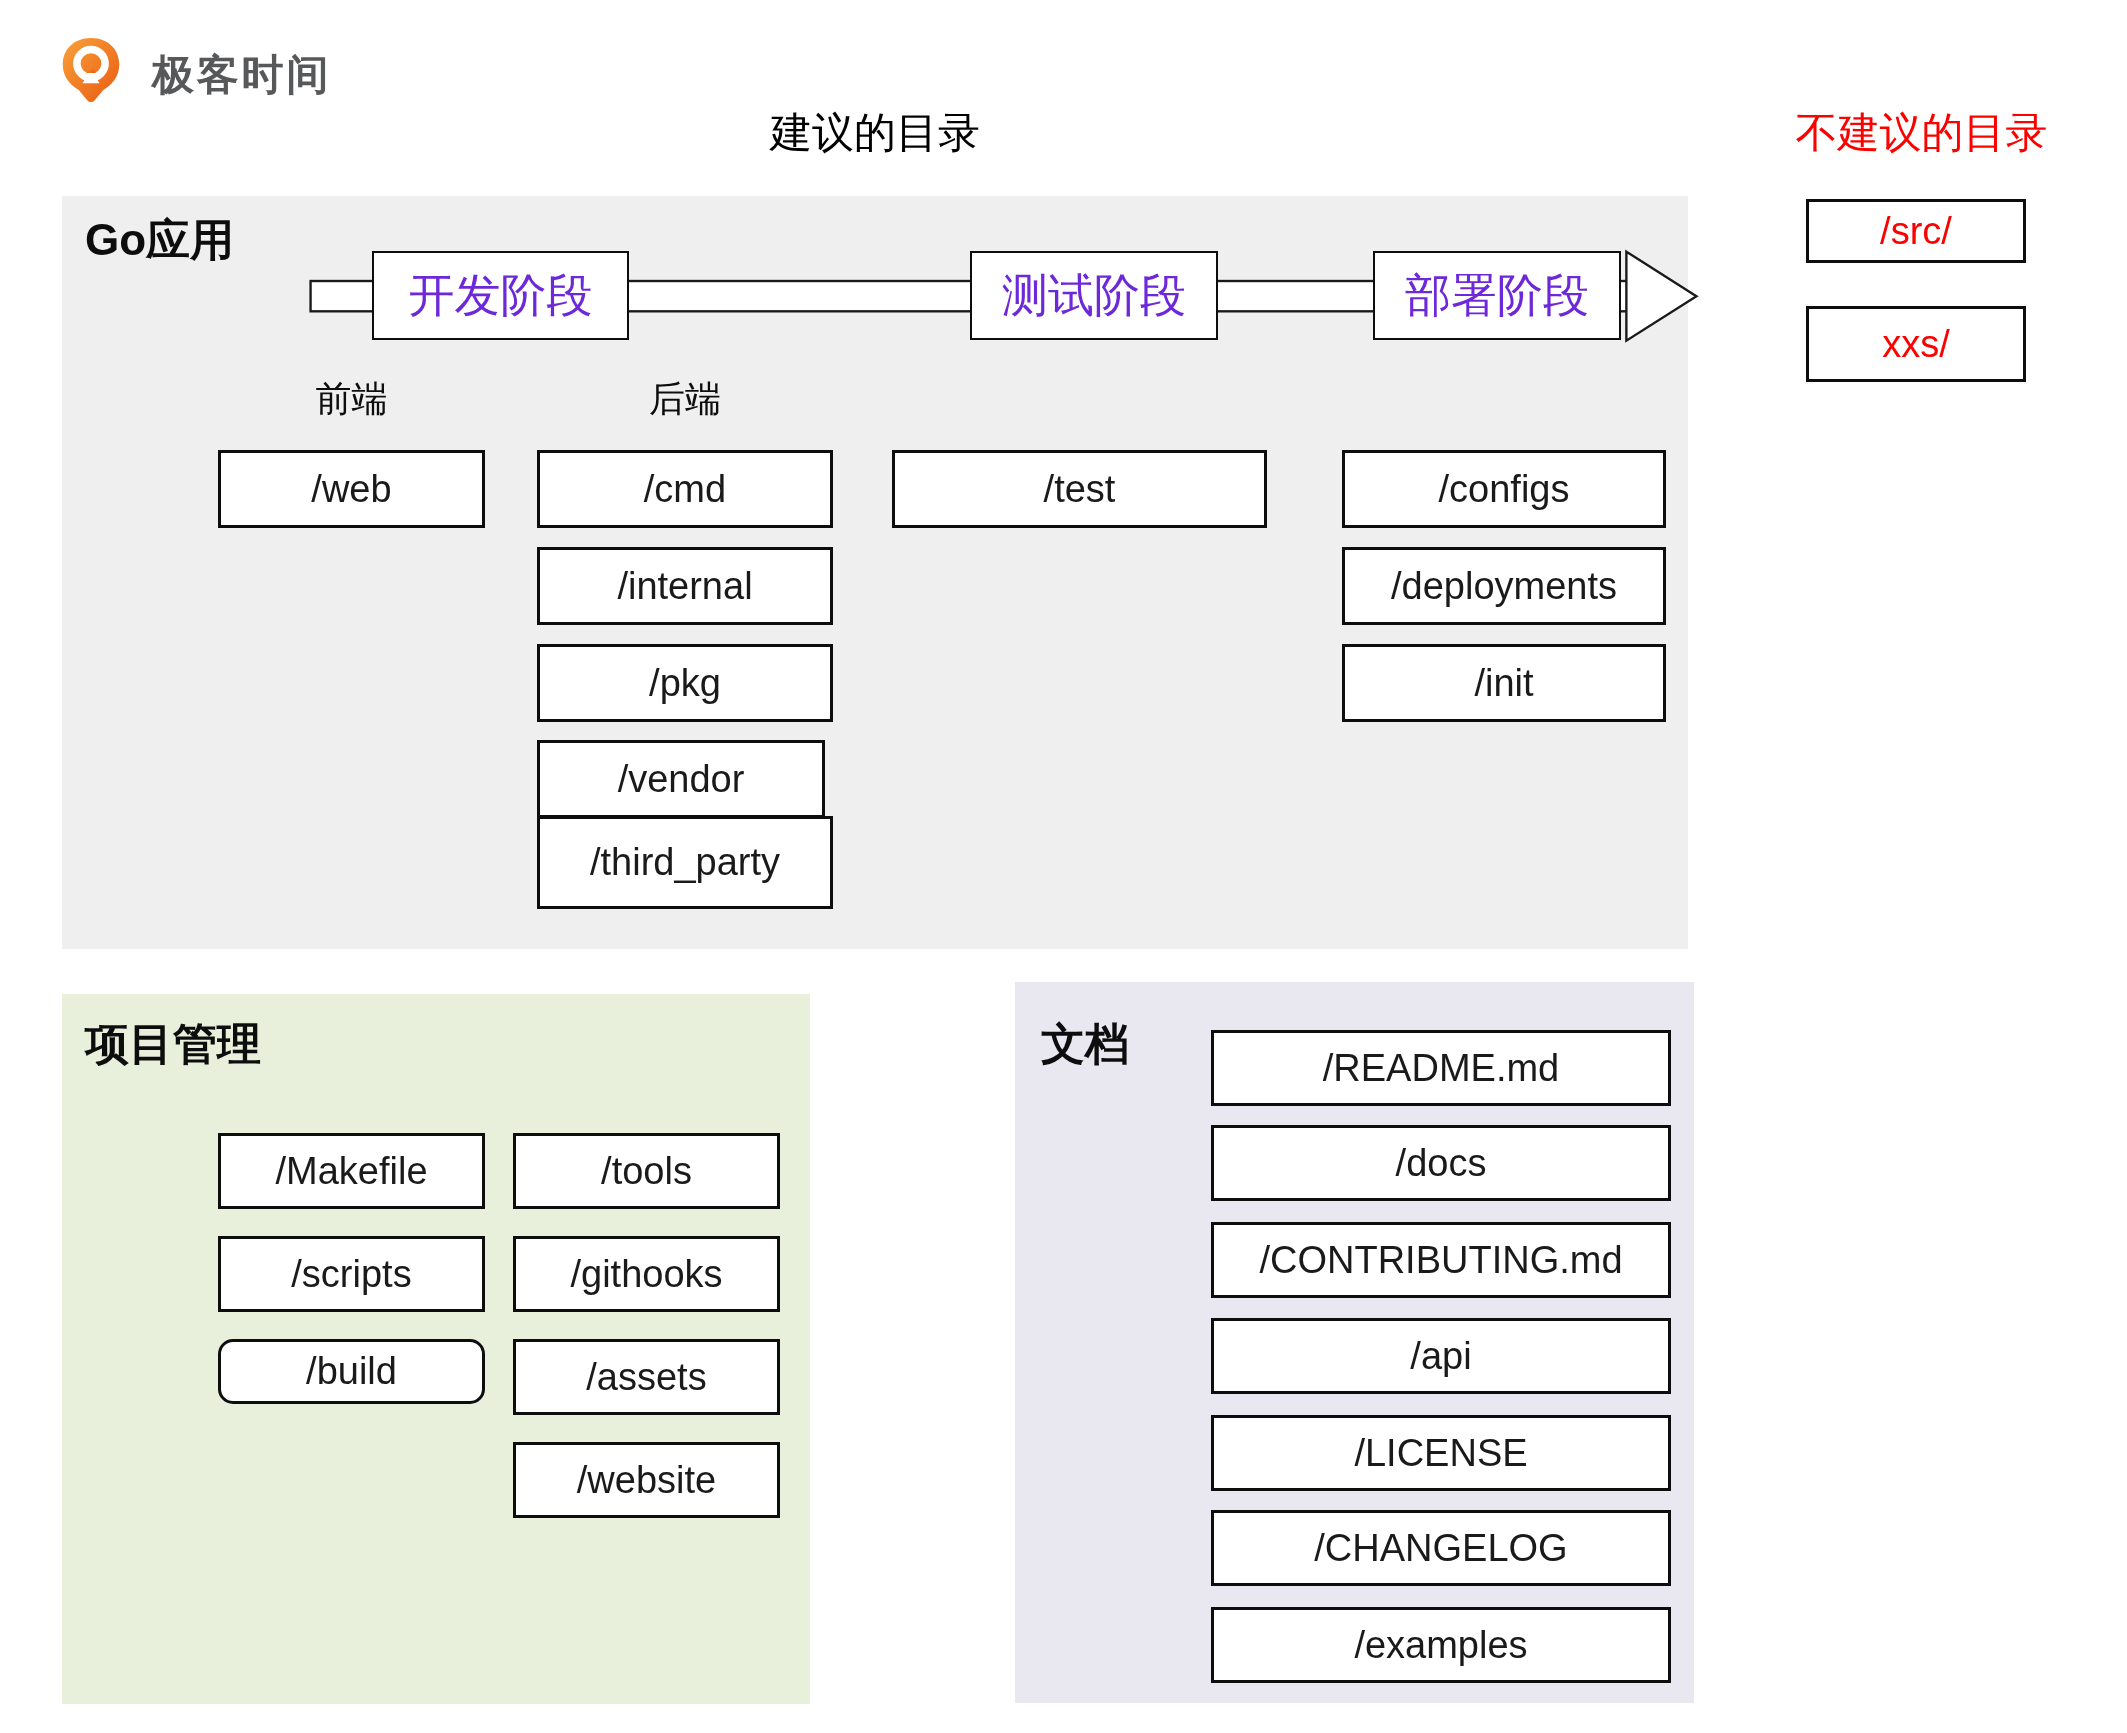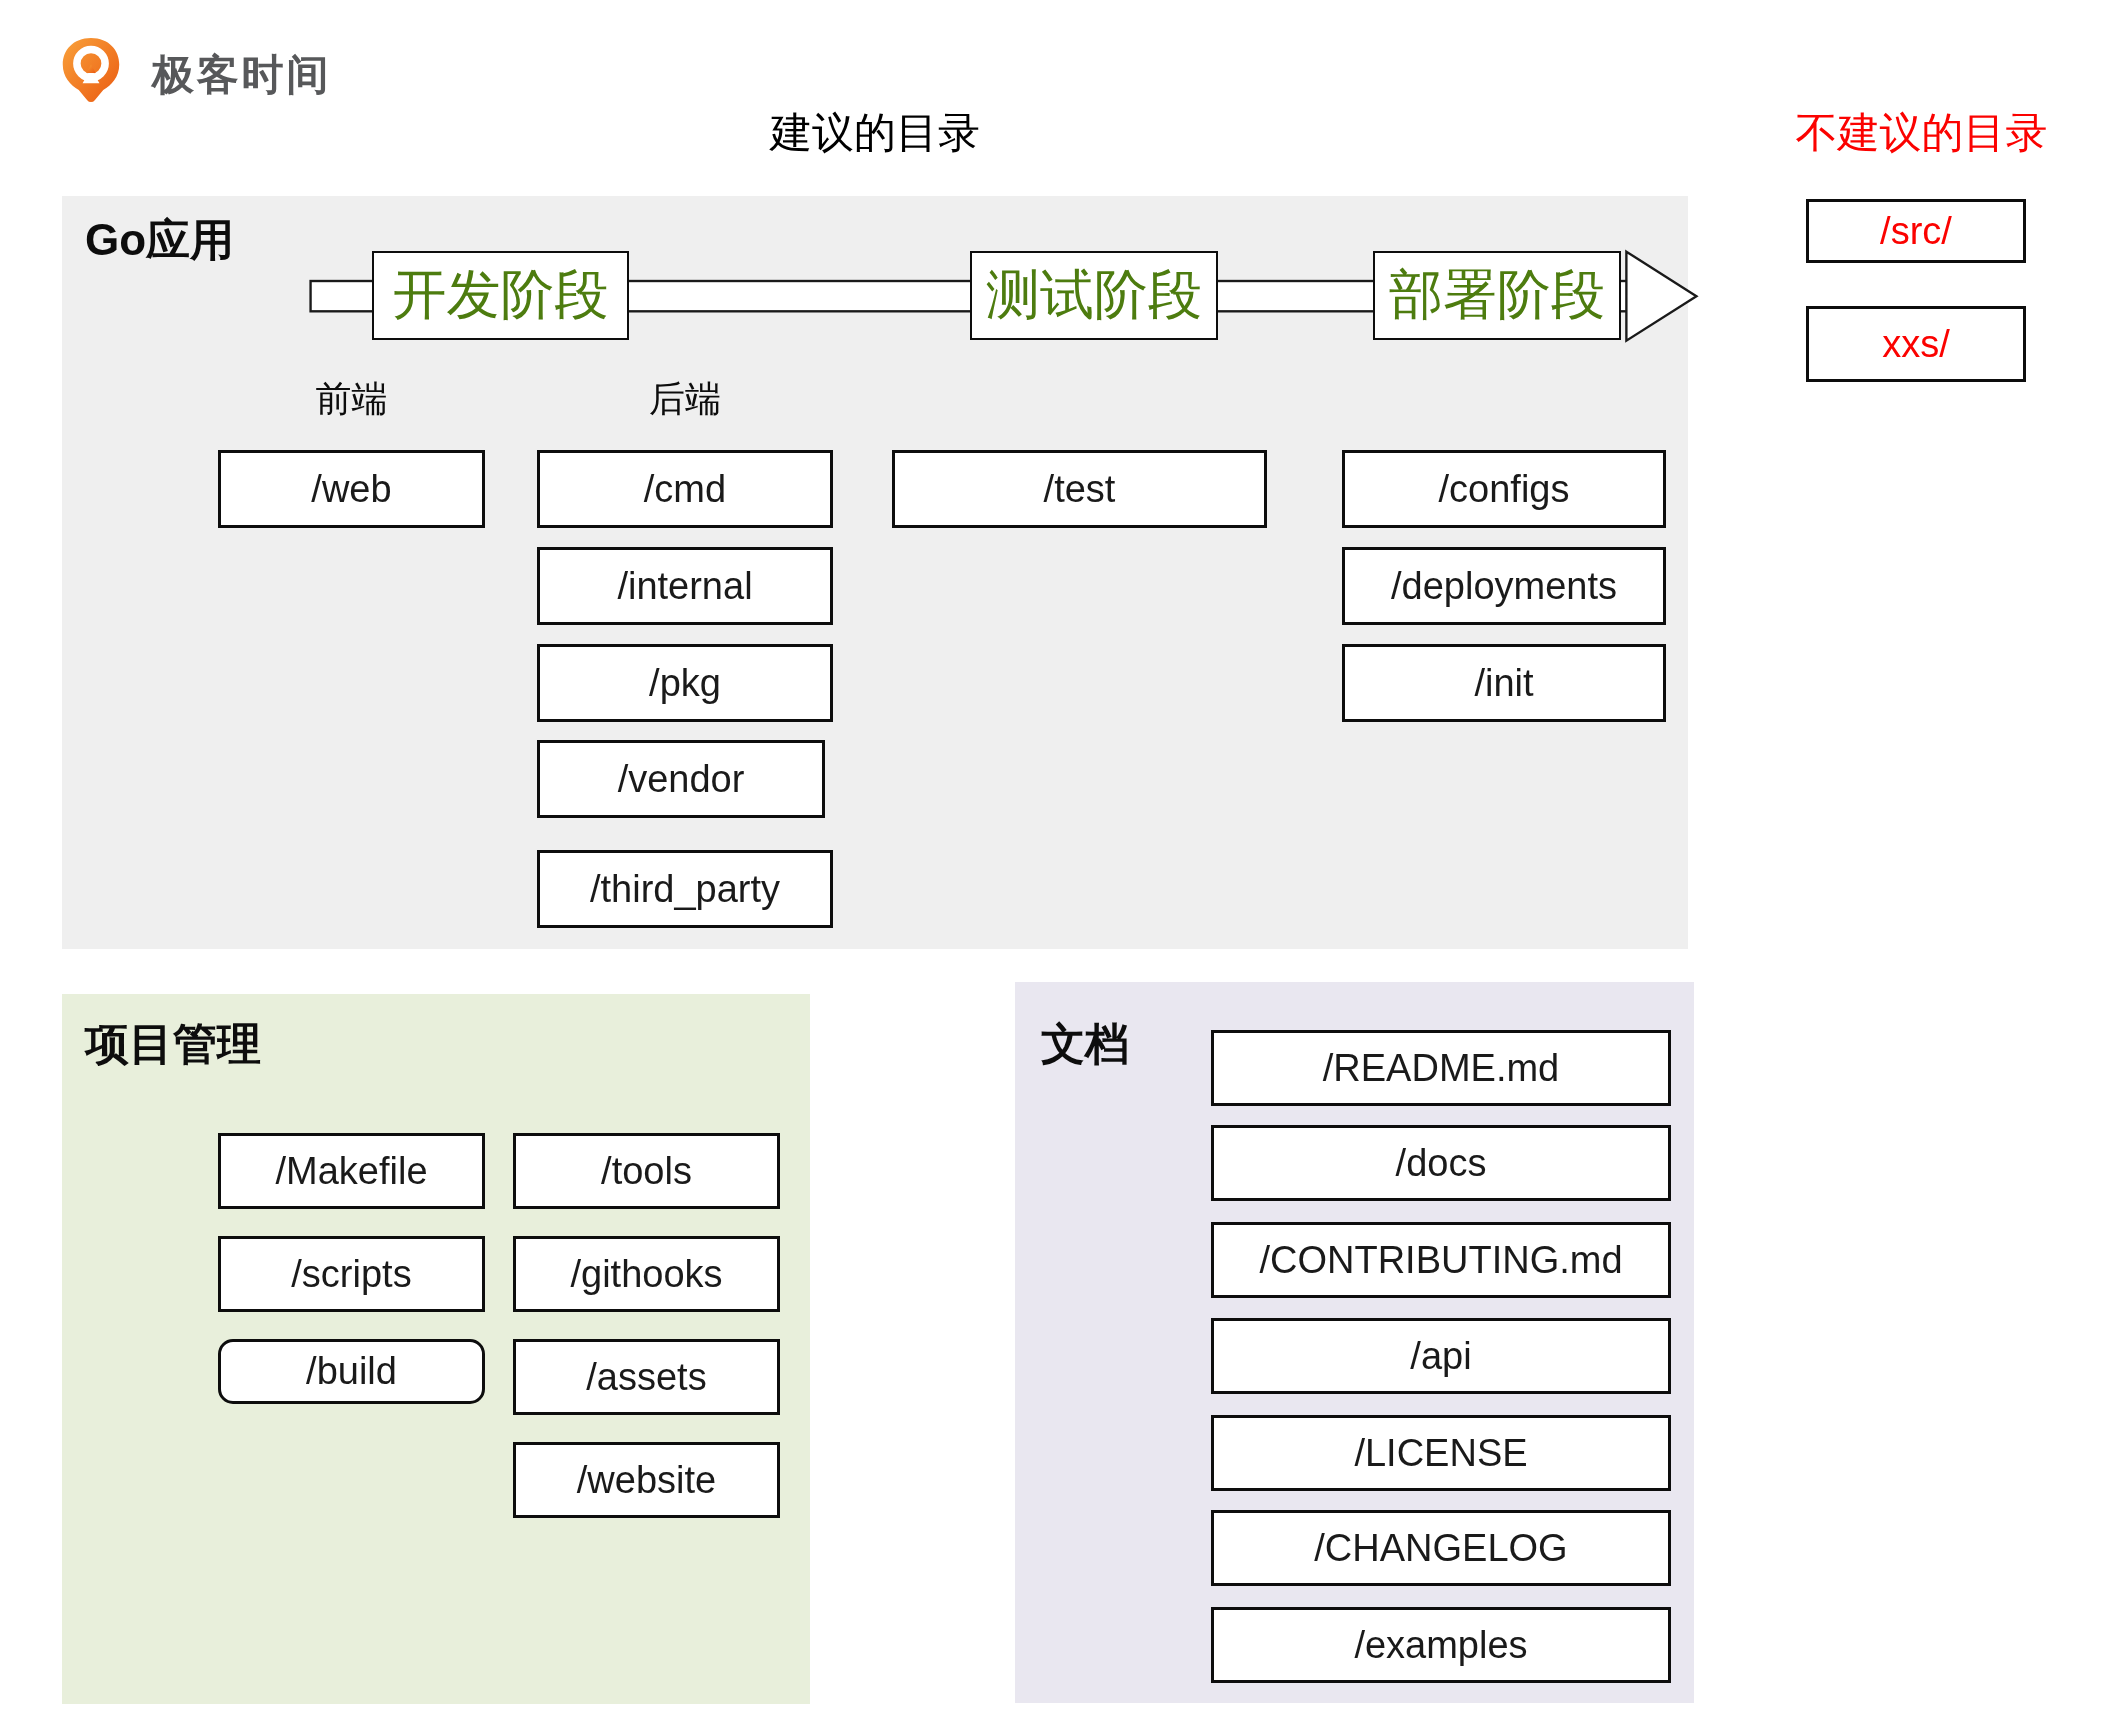--- a/index.html
+++ b/index.html
@@ -29,21 +29,21 @@
   .dir-box{
     position:absolute;box-sizing:border-box;
     background:#ffffff;border:3.8px solid #0d0d0d;
     display:flex;align-items:center;justify-content:center;
     font-size:38px;color:#1a1a1a;white-space:nowrap;
   }
   .stage-box{
     position:absolute;box-sizing:border-box;
     background:#ffffff;border:2.8px solid #0d0d0d;
     display:flex;align-items:center;justify-content:center;
-    font-size:54px;color:#4d7c0f;font-weight:500;white-space:nowrap;
+    font-size:46px;color:#6d28d9;font-weight:500;white-space:nowrap;
   }
   .small-label{
     position:absolute;
     font-size:36px;color:#0d0d0d;text-align:center;white-space:nowrap;
   }
   .red-text{color:#fb0200;}
   .logo-text{
     position:absolute;
     font-size:42px;font-weight:700;color:#57585a;
     letter-spacing:2.8px;white-space:nowrap;
@@ -85,21 +85,21 @@
 <div class="stage-box" style="left:1373px;top:251px;width:248px;height:89px;">部署阶段</div>
 
 <div class="small-label" style="left:218px;top:375px;width:267px;">前端</div>
 <div class="small-label" style="left:537px;top:375px;width:296px;">后端</div>
 
 <div class="dir-box" style="left:218px;top:450px;width:267px;height:78px;">/web</div>
 <div class="dir-box" style="left:537px;top:450px;width:296px;height:78px;">/cmd</div>
 <div class="dir-box" style="left:537px;top:547px;width:296px;height:78px;">/internal</div>
 <div class="dir-box" style="left:537px;top:644px;width:296px;height:78px;">/pkg</div>
 <div class="dir-box" style="left:537px;top:740px;width:288px;height:78px;">/vendor</div>
-<div class="dir-box" style="left:537px;top:850px;width:296px;height:78px;">/third_party</div>
+<div class="dir-box" style="left:537px;top:816px;width:296px;height:93px;">/third_party</div>
 <div class="dir-box" style="left:892px;top:450px;width:375px;height:78px;">/test</div>
 <div class="dir-box" style="left:1342px;top:450px;width:324px;height:78px;">/configs</div>
 <div class="dir-box" style="left:1342px;top:547px;width:324px;height:78px;">/deployments</div>
 <div class="dir-box" style="left:1342px;top:644px;width:324px;height:78px;">/init</div>
 
 <div class="panel panel-green" style="left:62px;top:994px;width:748px;height:710px;"></div>
 <div class="sec-title" style="left:85px;top:1020px;">项目管理</div>
 
 <div class="dir-box" style="left:218px;top:1133px;width:267px;height:76px;">/Makefile</div>
 <div class="dir-box" style="left:218px;top:1236px;width:267px;height:76px;">/scripts</div>

